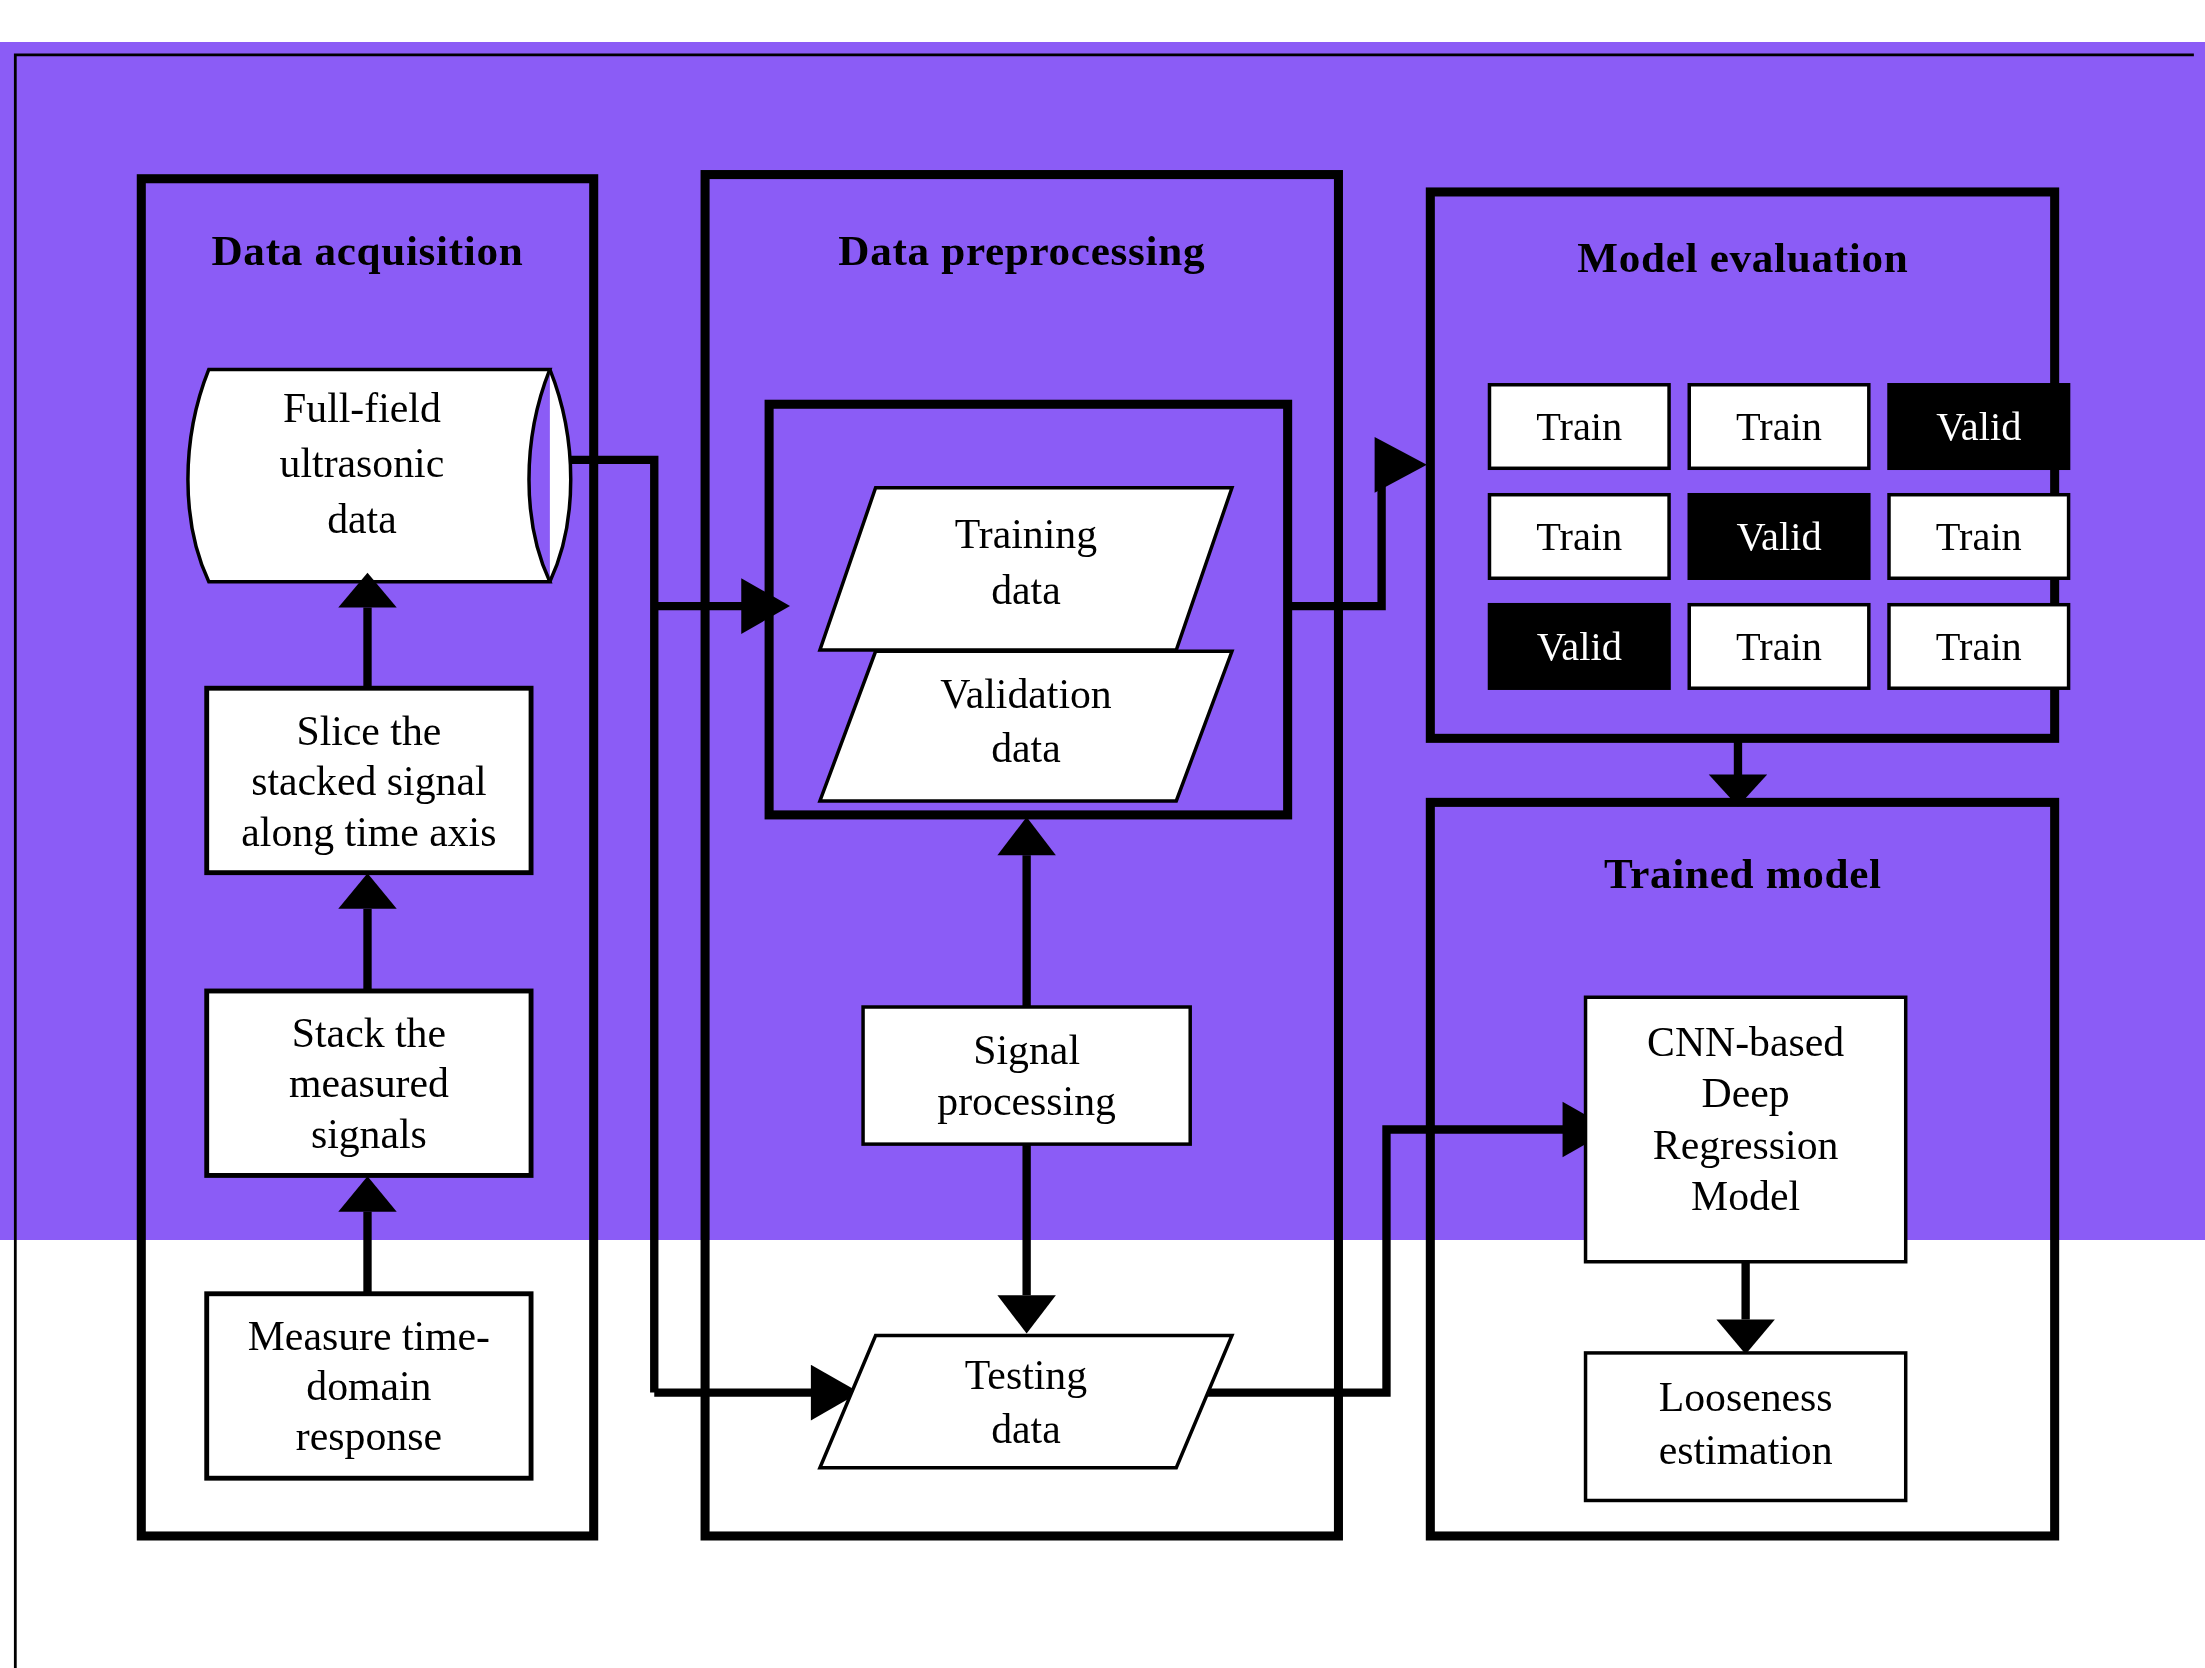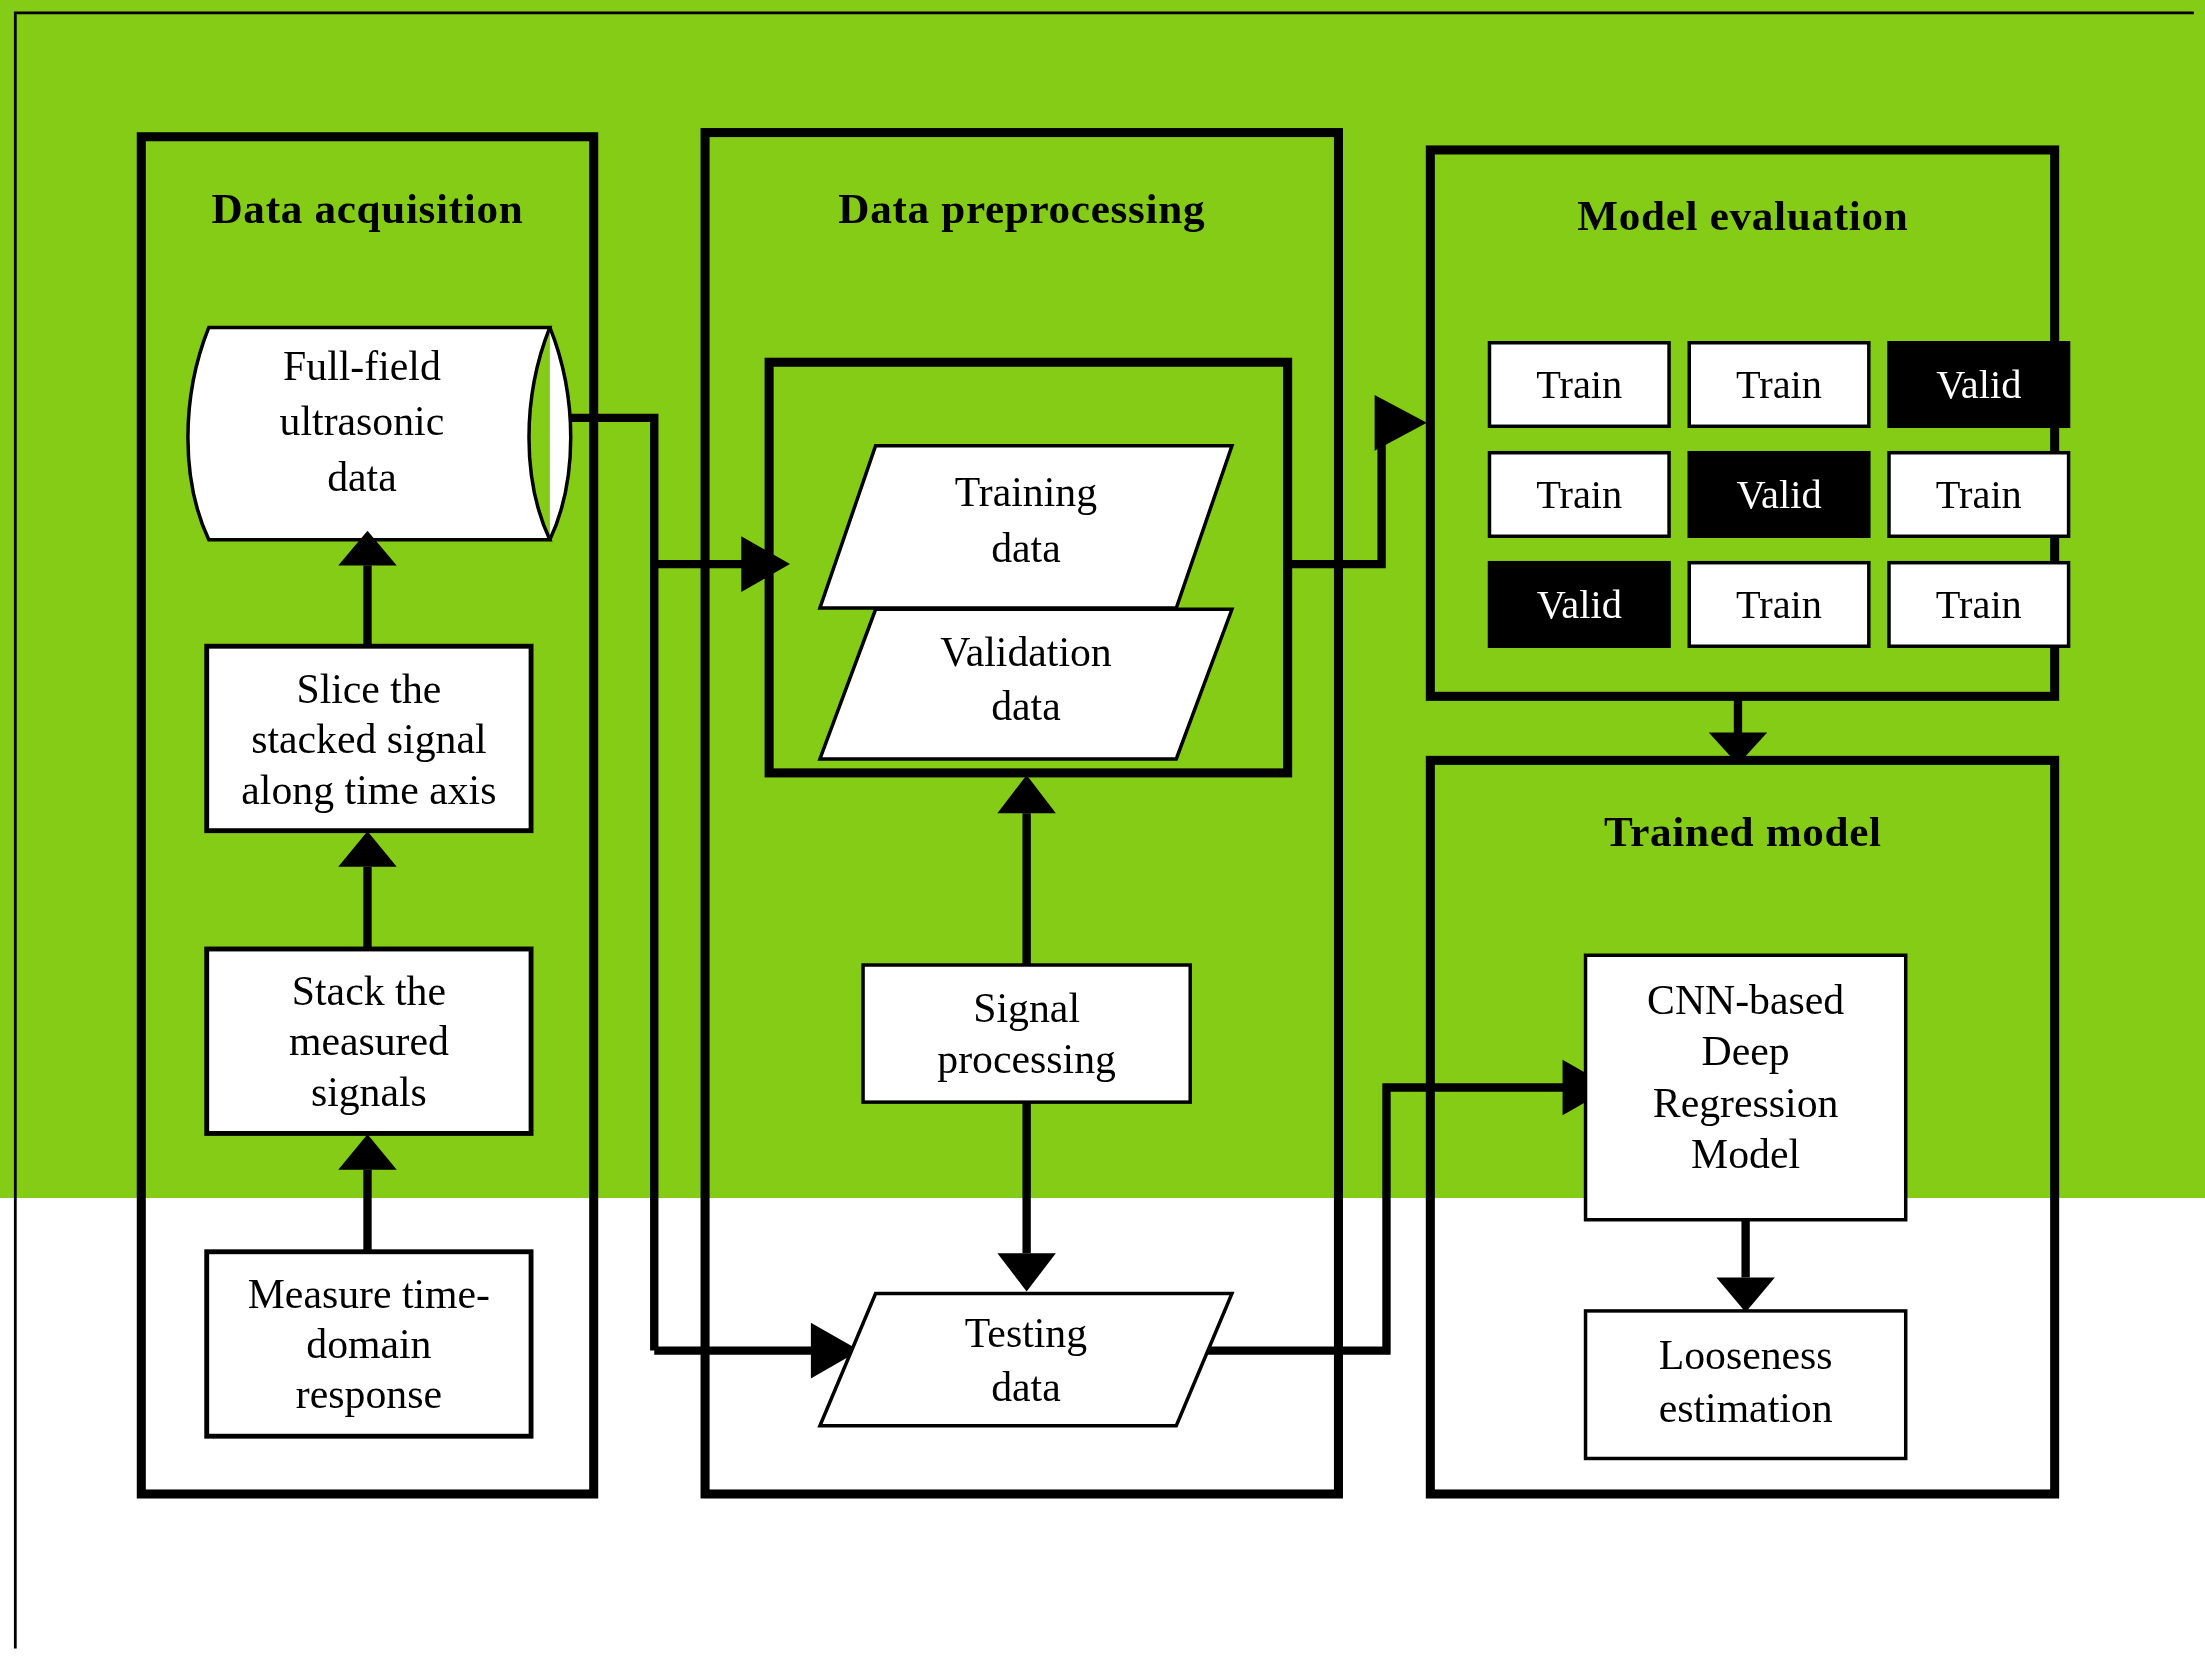--- a/index.html
+++ b/index.html
@@ -1,19 +1,19 @@
 <!DOCTYPE html>
 <html style="font-size:11px"><head>
 <meta charset="utf-8">
 <title>Flowchart</title>
 <style>
   html,body{margin:0;padding:0;background:#ffffff;}
   body{width:2205px;height:1669px;overflow:hidden;
        font-family:"Liberation Serif","DejaVu Serif",serif;}
-  #stage{position:relative;width:2205px;height:1198px;background:#84cc16;}
+  #stage{position:relative;width:2205px;height:1198px;background:#8b5cf6;margin-top:42px;}
   svg{position:absolute;left:0;top:0;width:2205px;height:1669px;}
   .nd{fill:#fff;stroke:#000;}
   .thin{stroke-width:5;}
   .med{stroke-width:7;}
   .panel{fill:none;stroke:#000;stroke-width:13;}
   .frame{fill:none;stroke:#000;stroke-width:4;}
   .conn{stroke:#000;fill:none;stroke-width:12;stroke-linecap:butt;}
   .ahead{fill:#000;stroke:none;}
   text{font-family:"Liberation Serif","DejaVu Serif",serif;fill:#000;}
   .ttl{font-size:62px;font-weight:bold;text-anchor:middle;letter-spacing:1px;}

